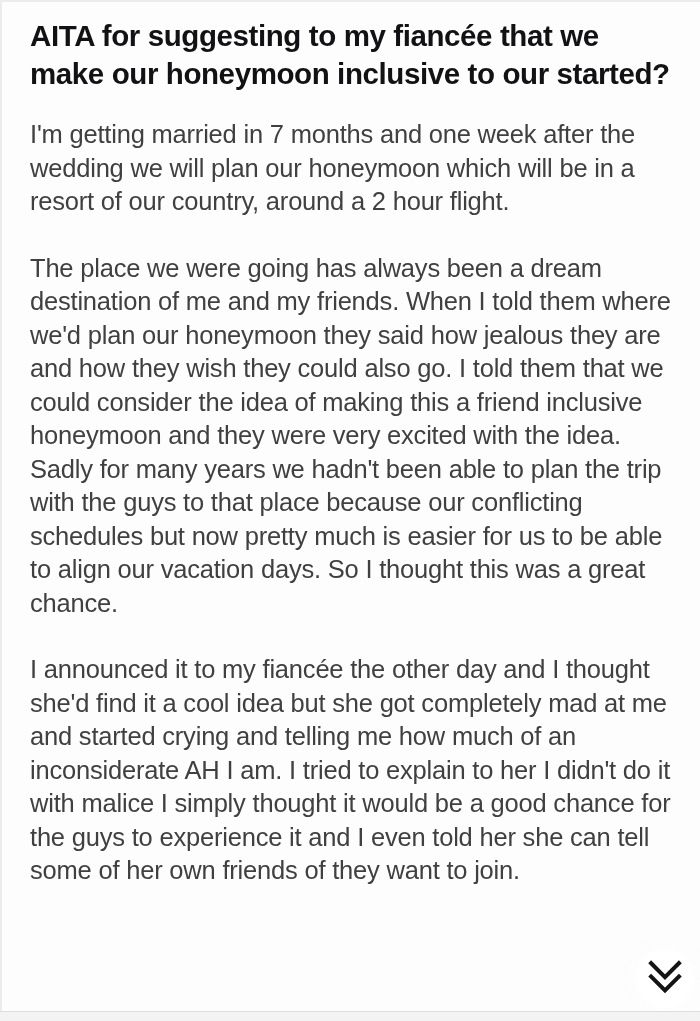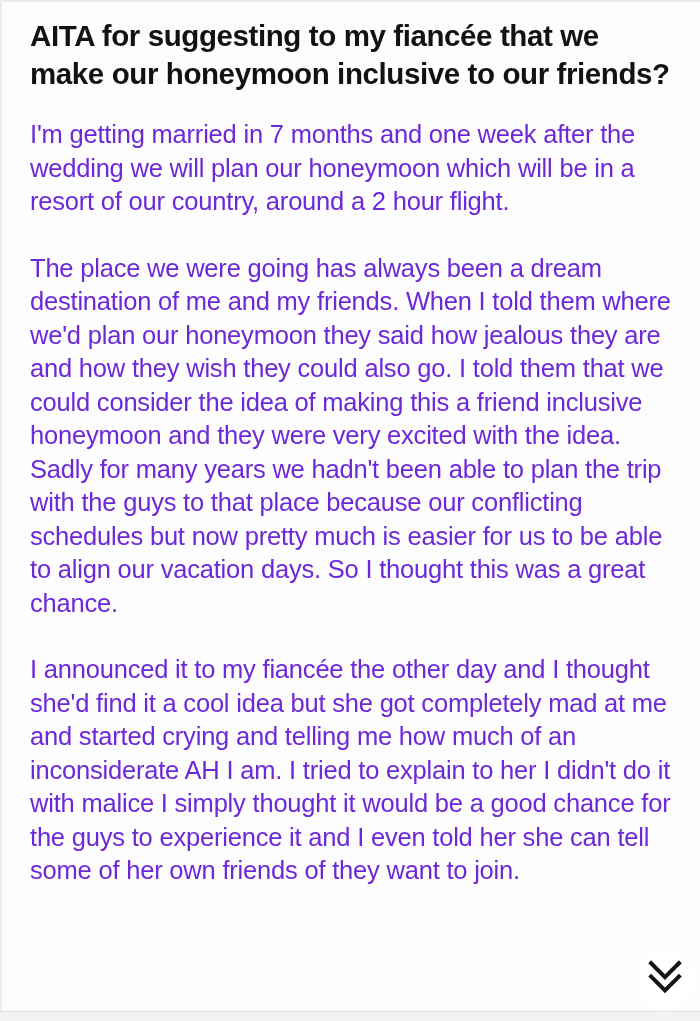--- a/index.html
+++ b/index.html
@@ -34,21 +34,21 @@
     letter-spacing: -0.4px;
     color: #121214;
     max-width: 652px;
   }
   .post-paragraph {
     margin: 0 0 33px 0;
     font-size: 25.5px;
     line-height: 33.5px;
     font-weight: 400;
     letter-spacing: -0.2px;
-    color: #6d28d9;
+    color: #404040;
     max-width: 650px;
   }
   .expand-button {
     position: absolute;
     right: 6px;
     bottom: 3px;
     width: 58px;
     height: 58px;
     border-radius: 50%;
     background: #ffffff;
@@ -69,21 +69,21 @@
     height: 9px;
     background: #f3f3f3;
     border-top: 1px solid #dedede;
   }
 </style>
 </head>
 <body>
 
 <div class="card">
   <div class="post">
-    <h1 class="post-title">AITA for suggesting to my fiancée that we make our honeymoon inclusive to our friends?</h1>
+    <h1 class="post-title">AITA for suggesting to my fiancée that we make our honeymoon inclusive to our started?</h1>
     <p class="post-paragraph">I'm getting married in 7 months and one week after the wedding we will plan our honeymoon which will be in a resort of our country, around a 2 hour flight.</p>
     <p class="post-paragraph">The place we were going has always been a dream destination of me and my friends. When I told them where we'd plan our honeymoon they said how jealous they are and how they wish they could also go. I told them that we could consider the idea of making this a friend inclusive honeymoon and they were very excited with the idea. Sadly for many years we hadn't been able to plan the trip with the guys to that place because our conflicting schedules but now pretty much is easier for us to be able to align our vacation days. So I thought this was a great chance.</p>
     <p class="post-paragraph">I announced it to my fiancée the other day and I thought she'd find it a cool idea but she got completely mad at me and started crying and telling me how much of an inconsiderate AH I am. I tried to explain to her I didn't do it with malice I simply thought it would be a good chance for the guys to experience it and I even told her she can tell some of her own friends of they want to join.</p>
   </div>
 
   <div class="expand-button">
     <svg width="46" height="50" viewBox="0 0 24 26" fill="none" stroke="#141414" stroke-width="2.1" stroke-linecap="butt" stroke-linejoin="miter">
       <polyline points="4,4 12,12 20,4"></polyline>
       <polyline points="4,11 12,19 20,11"></polyline>
     </svg>

